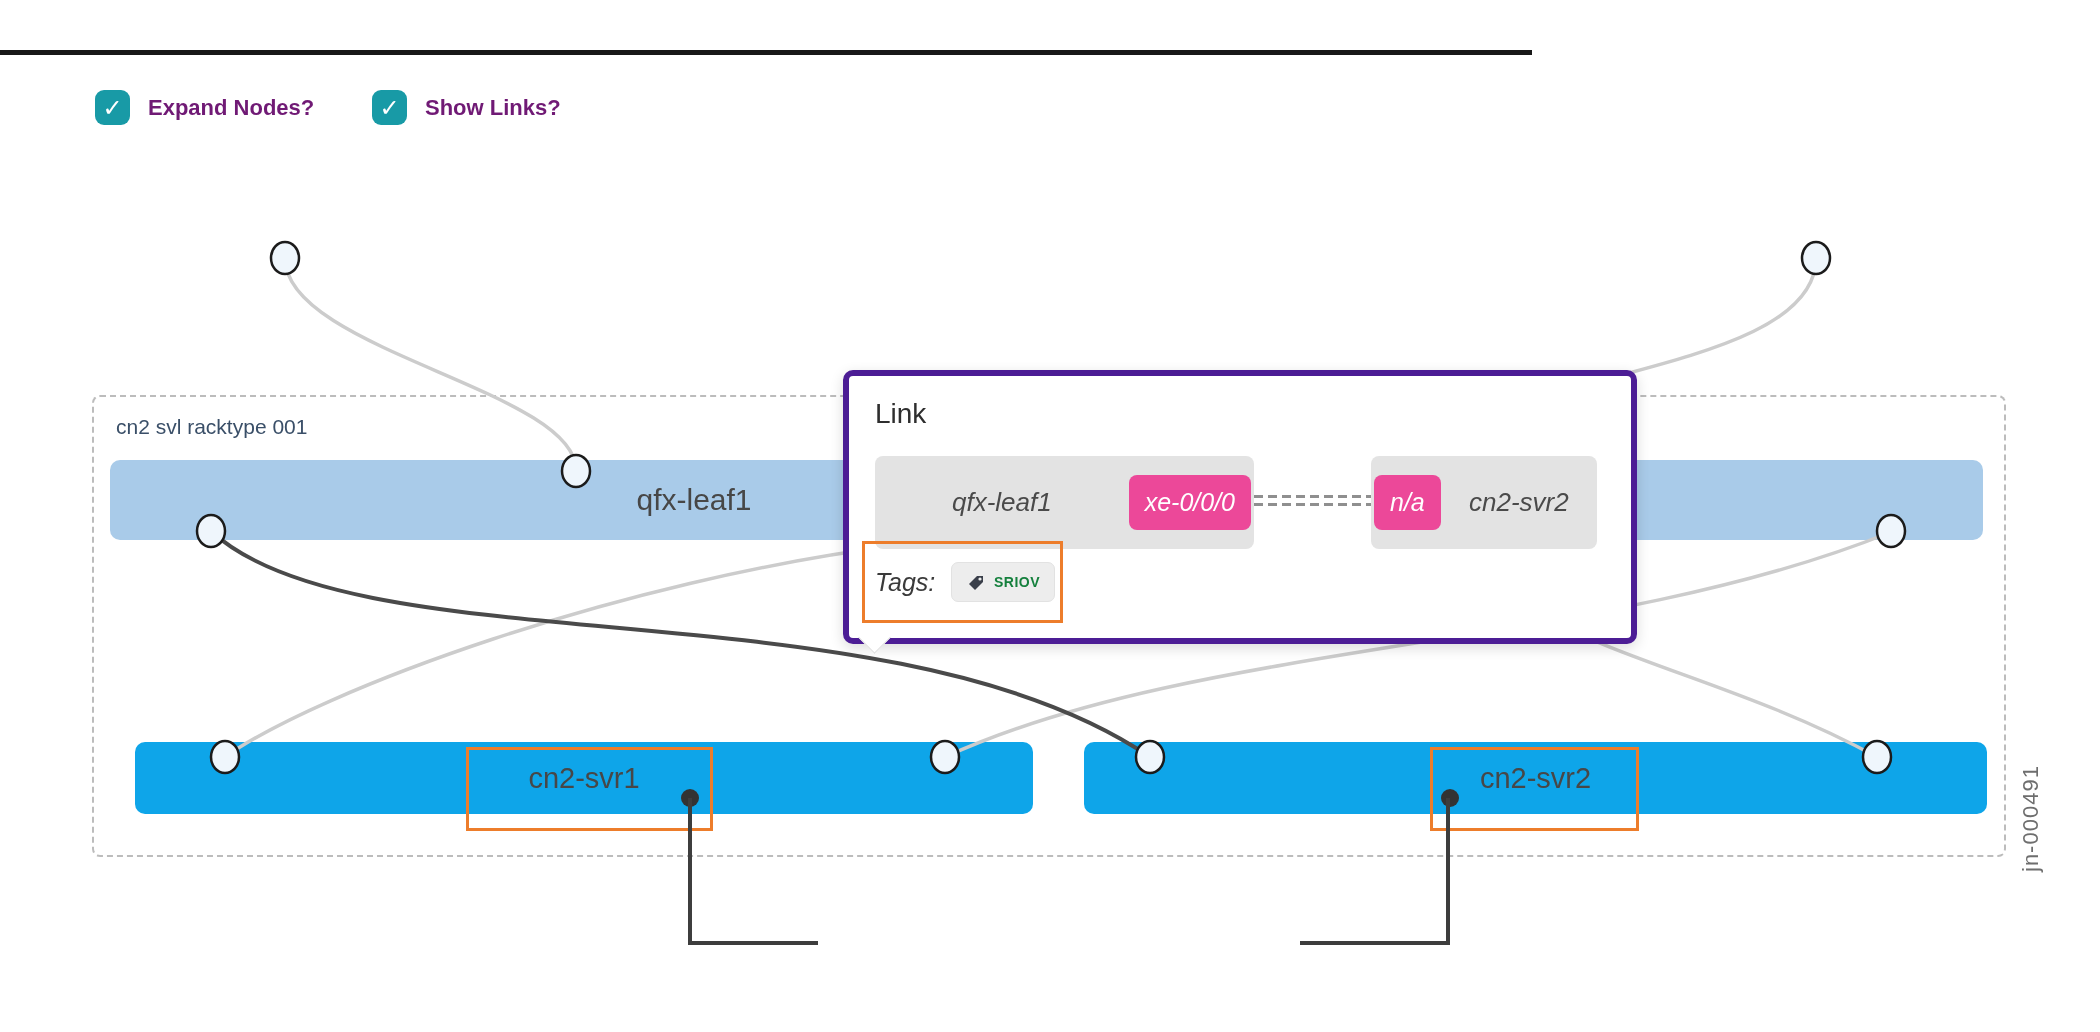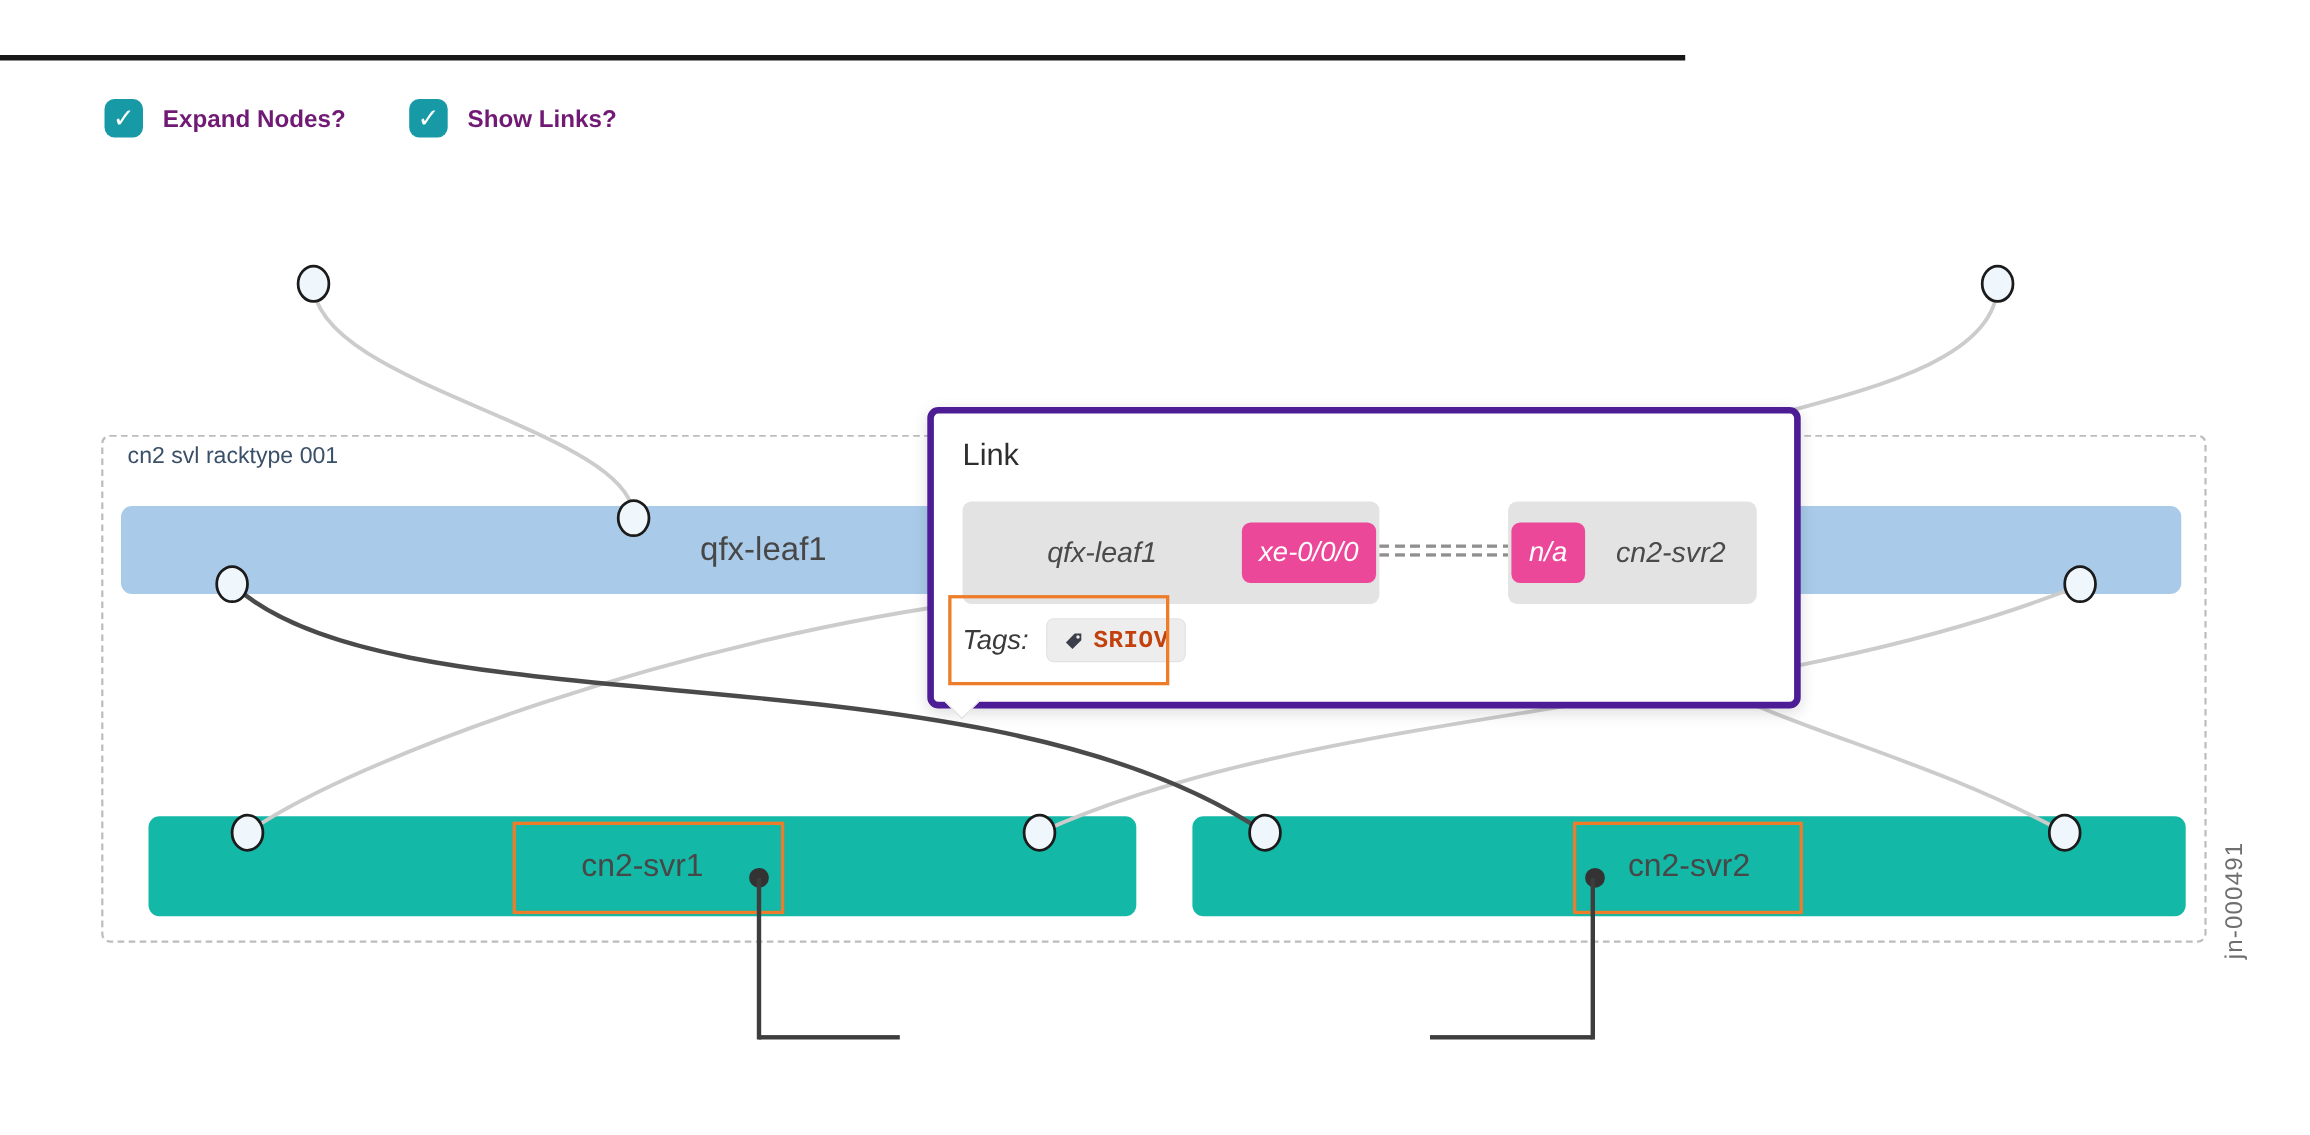--- a/index.html
+++ b/index.html
@@ -14,29 +14,29 @@
           display:flex;align-items:center;justify-content:center;font-size:24px;font-weight:bold;cursor:pointer;}
   .cb-label{font-size:22px;font-weight:600;color:#701a75;}
 
   
   .bar{position:absolute;border-radius:10px;}
   .bar-label{position:absolute;top:0;height:100%;display:flex;align-items:center;justify-content:center;}
   .spine{left:93px;top:186px;width:1914px;height:80px;background:#3a8ed4;}
   .spine .bar-label{left:0;width:100%;color:#ffffff;font-size:32px;font-weight:600;}
   .leaf{left:110px;top:460px;width:1873px;height:80px;background:#a9cbe9;}
   .leaf .bar-label{left:134px;width:900px;color:#474747;font-size:30px;}
-  .server{top:742px;height:91px;background:#14b8a6;}
+  .server{top:742px;height:72px;background:#0ea5e9;}
   .svr1{left:135px;width:898px;}
   .svr2{left:1084px;width:903px;}
   .server .bar-label{left:0;width:100%;color:#474747;font-size:29px;}
 
   
   .rack{position:absolute;left:92px;top:395px;width:1914px;height:462px;
         border:2px dashed #bcbcbc;border-radius:8px;box-sizing:border-box;}
-  .rack-label{position:absolute;left:22px;top:6px;font-size:21px;color:#3a4f68;}
+  .rack-label{position:absolute;left:22px;top:18px;font-size:21px;color:#3a4f68;}
 
   
   .hl-box{position:absolute;border:3px solid #ed7d2b;box-sizing:border-box;}
   .hl-1{left:466px;top:747px;width:247px;height:84px;}
   .hl-2{left:1430px;top:747px;width:209px;height:84px;}
 
   svg.links{position:absolute;left:0;top:0;pointer-events:none;}
   svg.links path,svg.links ellipse{pointer-events:auto;}
 
   
@@ -63,21 +63,21 @@
             height:55px;display:flex;align-items:center;padding:0 16px;box-sizing:border-box;}
   .ep1 .ep-badge{margin-right:3px;}
   .ep2 .ep-badge{margin-left:3px;}
   .connector{position:absolute;left:405px;top:119px;width:117px;height:14px;}
   .dash-row{position:absolute;left:0;width:100%;height:3px;
             background:repeating-linear-gradient(90deg,#8f8f8f 0 9px,transparent 9px 14px);}
   .dash-row.r1{top:0;} .dash-row.r2{top:8px;}
   .tags-label{position:absolute;left:26px;top:180px;font-style:italic;font-size:25px;color:#3a3a3a;margin-top:12px;}
   .tag-pill{position:absolute;left:102px;top:186px;height:40px;background:#ededed;border:1px solid #e2e2e2;
             border-radius:7px;display:inline-flex;align-items:center;gap:9px;padding:0 14px;box-sizing:border-box;}
-  .tag-text{font-size:22px;font-weight:600;color:#c2410c;letter-spacing:0.5px;font-family:Liberation Mono, monospace;}
+  .tag-text{font-size:14px;font-weight:600;color:#15803d;letter-spacing:0.5px;}
   .hl-tags{left:13px;top:165px;width:201px;height:82px;}
 </style>
 </head>
 <body>
 
 <div id="stage">
 
   <div class="crop-line"></div>
 
   <div class="cb-group" style="left:95px;">

